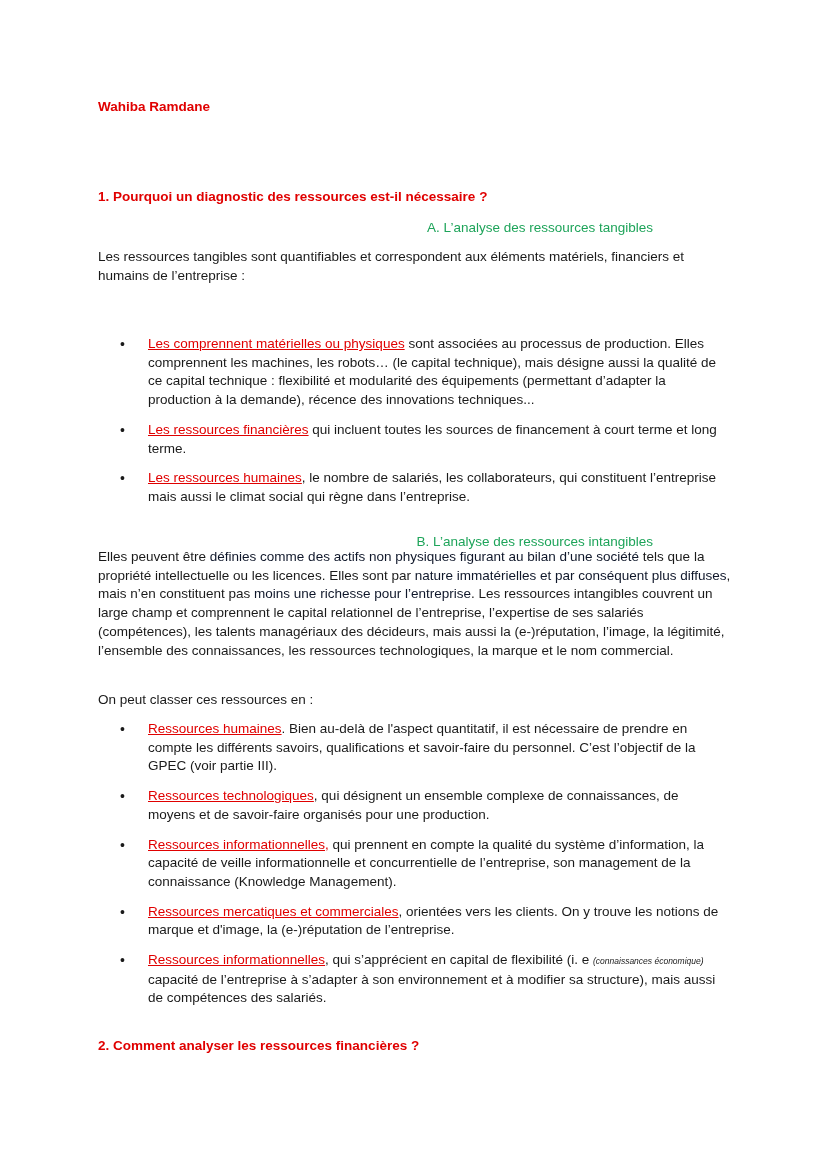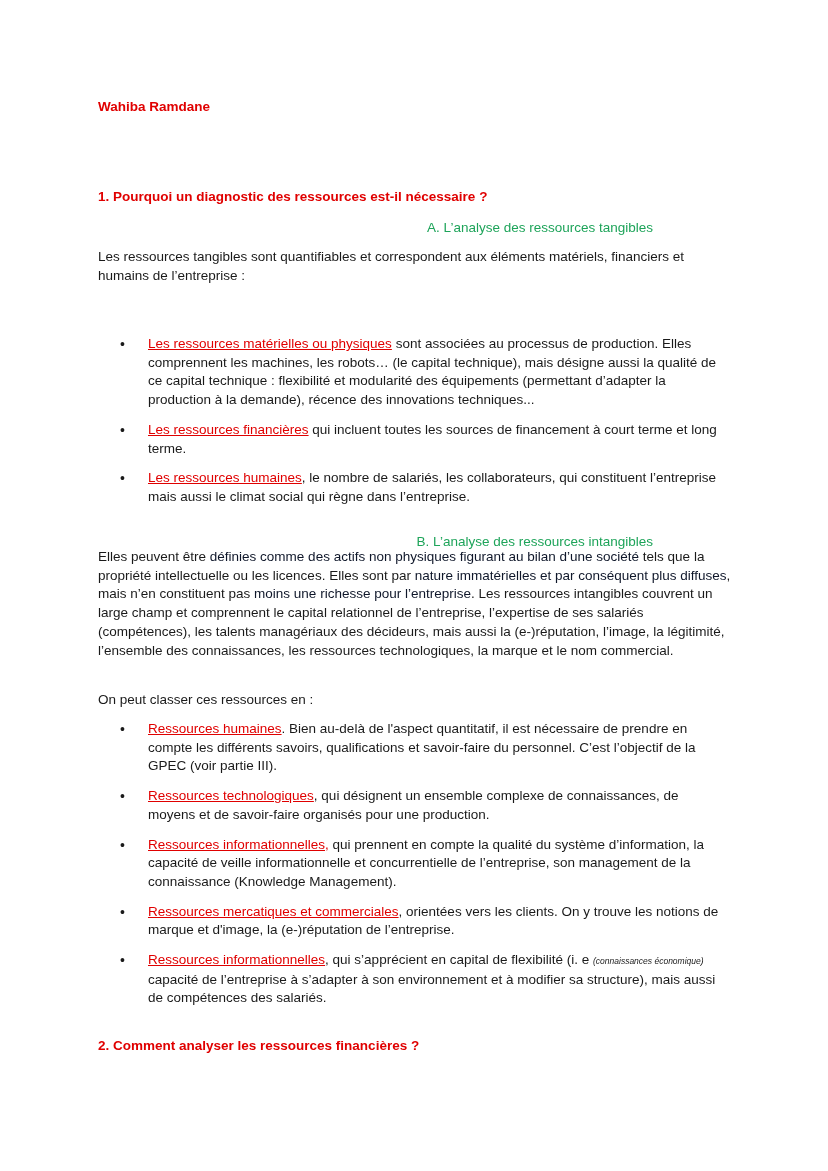--- a/index.html
+++ b/index.html
@@ -28,21 +28,21 @@
 
   <div class="abs h1">1. Pourquoi un diagnostic des ressources est-il nécessaire ?</div>
 
   <div class="abs subhead" style="top:208px;margin-top:12px;">A. L’analyse des ressources tangibles</div>
 
   <div class="abs para" style="top:248px;">Les ressources tangibles sont quantifiables et correspondent aux éléments matériels, financiers et humains de l’entreprise :</div>
 
   <ul class="bul" style="top:335px;">
     <li>
       <span class="dot">•</span>
-      <span class="u"> Les ressources matérielles ou physiques</span><span> sont associées au processus de production. Elles comprennent les machines, les robots… (le capital technique), mais désigne aussi la qualité de ce capital technique : flexibilité et modularité des équipements (permettant d’adapter la production à la demande), récence des innovations techniques...</span>
+      <span class="u"> Les comprennent matérielles ou physiques</span><span> sont associées au processus de production. Elles comprennent les machines, les robots… (le capital technique), mais désigne aussi la qualité de ce capital technique : flexibilité et modularité des équipements (permettant d’adapter la production à la demande), récence des innovations techniques...</span>
     </li>
     <li>
       <span class="dot">•</span>
       <span class="u">Les ressources financières</span><span> qui incluent toutes les sources de financement à court terme et long terme.</span>
     </li>
     <li>
       <span class="dot">•</span>
       <span class="u">Les ressources humaines</span><span>, le nombre de salariés, les collaborateurs, qui constituent l’entreprise mais aussi le climat social qui règne dans l’entreprise.</span>
     </li>
   </ul>

